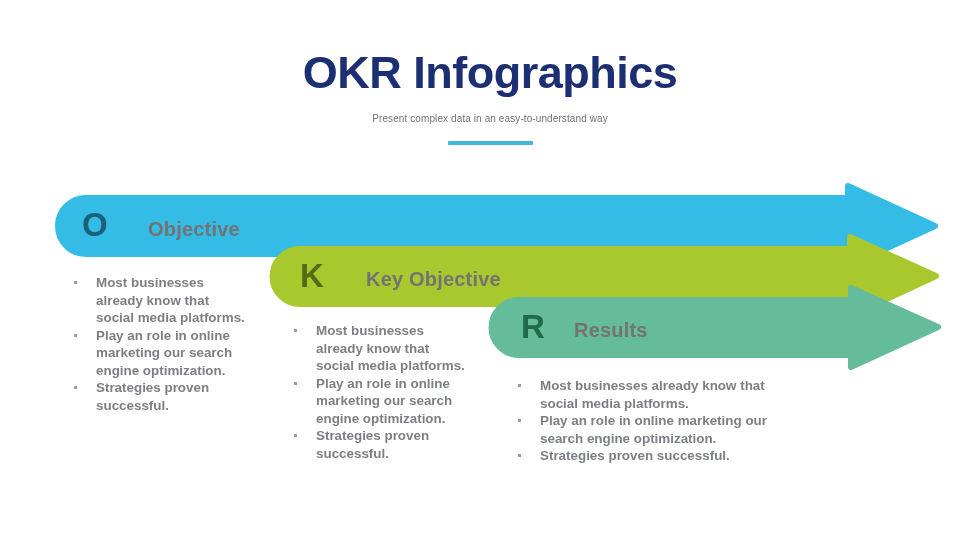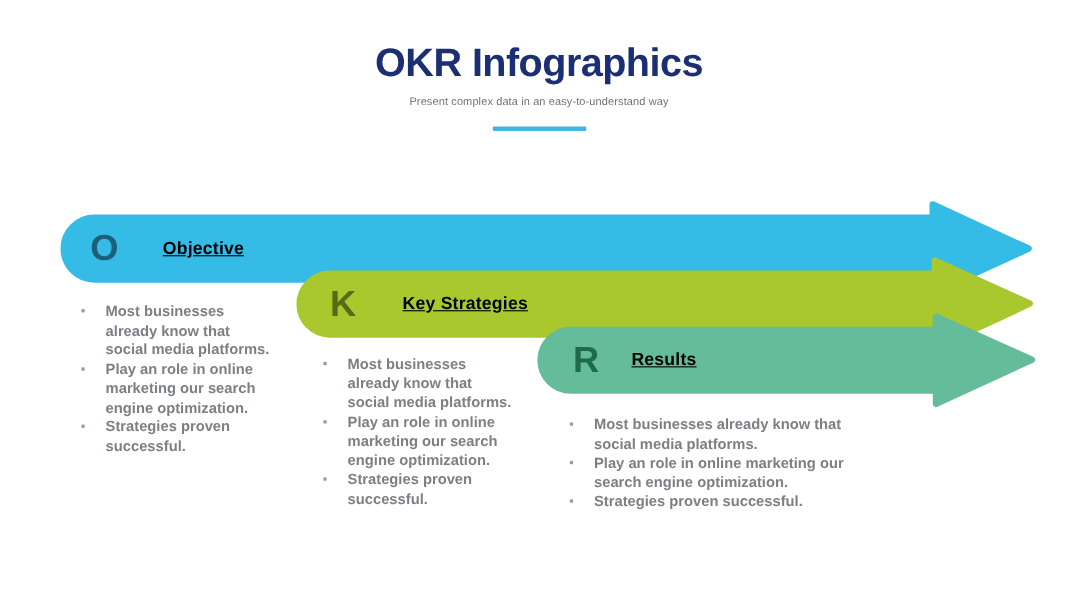--- a/index.html
+++ b/index.html
@@ -21,26 +21,26 @@
 
   
   .header {
     position: absolute;
     left: 0;
     top: 34px;
     width: 980px;
     text-align: center;
   }
   .title {
-    font-size: 36px;
+    font-size: 45px;
     font-weight: bold;
     color: #1b2f72;
     letter-spacing: -0.5px;
     line-height: 1.08;
-    margin: 4px;
+    margin: 15px;
   }
   .subtitle {
     font-size: 10px;
     color: #6f7377;
     margin: 10px 0 0 0;
     font-weight: normal;
     letter-spacing: 0.1px;
   }
   .accent-bar {
     width: 85px;
@@ -54,26 +54,25 @@
   .arrow {
     position: absolute;
     height: 0;
   }
   .arrow svg {
     display: block;
     overflow: visible;
   }
   .arrow-label {
     position: absolute;
-    color: #000000;
+    color: #737373;
     font-weight: bold;
-    font-size: 16px;
+    font-size: 20px;
     letter-spacing: 0.2px;
     white-space: nowrap;
-    text-decoration: underline;
   }
   .arrow-letter {
     position: absolute;
     font-weight: bold;
     font-size: 33px;
     line-height: 1;
     white-space: nowrap;
   }
 
   
@@ -122,21 +121,21 @@
     <span class="arrow-letter" style="left:24px; top:10px; color:#1c5f78;">O</span>
     <span class="arrow-label" style="left:90px; top:20px;">Objective</span>
   </div>
 
   <div class="arrow" style="left:272px; top:249px;">
     <svg width="670" height="55" viewBox="0 0 670 55">
       <path d="M 28 0 H 578 L 578 -12 L 664 27 L 578 67 L 578 55 H 28
                A 27.5 27.5 0 0 1 28 0 Z" fill="#a8c82e" stroke="#a8c82e" stroke-width="6" stroke-linejoin="round"></path>
     </svg>
     <span class="arrow-letter" style="left:28px; top:10px; color:#566b17;">K</span>
-    <span class="arrow-label" style="left:94px; top:19px;">Key Strategies</span>
+    <span class="arrow-label" style="left:94px; top:19px;">Key Objective</span>
   </div>
 
   <div class="arrow" style="left:491px; top:300px;">
     <svg width="455" height="55" viewBox="0 0 455 55">
       <path d="M 28 0 H 360 L 360 -12 L 447 27 L 360 67 L 360 55 H 28
                A 27.5 27.5 0 0 1 28 0 Z" fill="#64bc9a" stroke="#64bc9a" stroke-width="6" stroke-linejoin="round"></path>
     </svg>
     <span class="arrow-letter" style="left:30px; top:10px; color:#1f6a4b;">R</span>
     <span class="arrow-label" style="left:83px; top:19px;">Results</span>
   </div>

